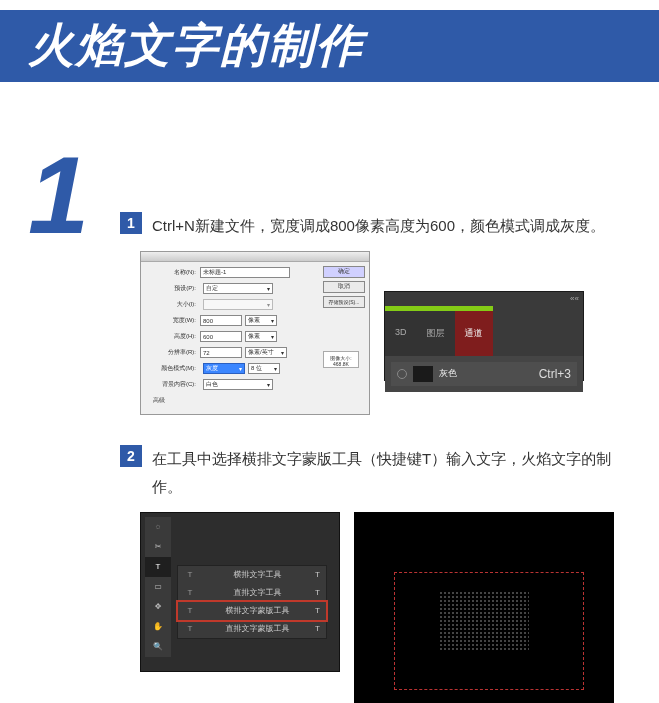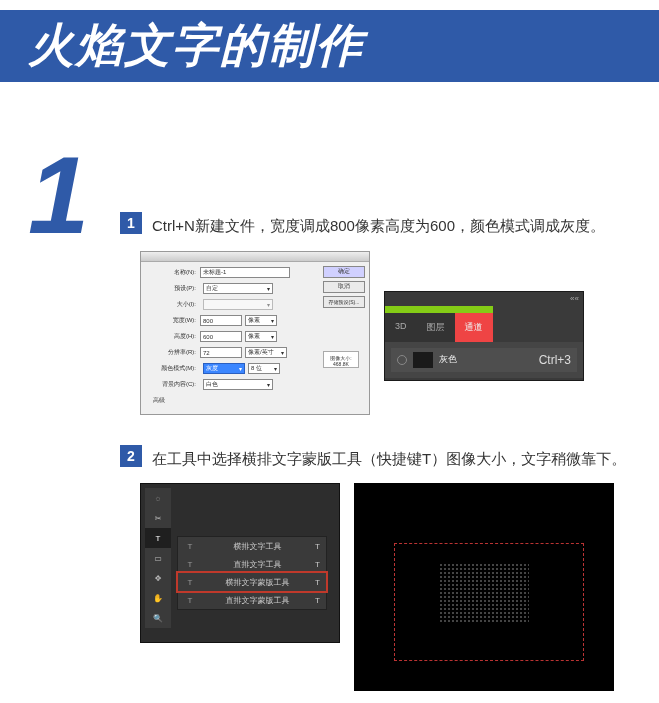--- a/index.html
+++ b/index.html
@@ -48,22 +48,22 @@
   .finput{border:1px solid #888;background:#fff;height:11px;width:42px;font-size:6px;padding-left:2px;display:flex;align-items:center;}
   .fsel{border:1px solid #888;background:#fff;height:11px;width:32px;font-size:6px;margin-left:3px;display:flex;align-items:center;justify-content:space-between;padding:0 2px;}
   .fsel.wide{width:70px;}
   .fsel.blue{background:#3b86ff;color:#fff;border-color:#2a5fc0;}
   .dlg-new .preview{width:36px;border:1px solid #aaa;background:#fff;margin-top:40px;font-size:5px;text-align:center;padding-top:3px;}
 
   
   .layers-panel{width:200px;height:90px;background:#3a3a3a;border:1px solid #1a1a1a;margin-top:40px;font-size:9px;color:#bbb;position:relative;}
   .lp-close{position:absolute;right:4px;top:2px;color:#aaa;font-size:8px;}
   .lp-tabs{display:flex;gap:0;margin-top:14px;}
-  .lp-tab{padding:8px 10px;background:#333;color:#aaa;border-top:7px solid #84cc16;}
-  .lp-tab.active{background:#ef4444;color:#eee;font-family:Liberation Mono, monospace;}
+  .lp-tab{padding:16px 10px;background:#333;color:#aaa;border-top:5px solid #84cc16;}
+  .lp-tab.active{background:#7f1d1d;color:#eee;font-family:Liberation Mono, monospace;}
   .lp-body{background:#454545;flex:1;padding:6px;}
   .lp-row{display:flex;align-items:center;justify-content:space-between;background:#4e4e4e;height:24px;padding:0 6px;}
   .lp-row .eye{width:10px;height:10px;border:1px solid #888;border-radius:50%;margin-right:6px;}
   .lp-row .thumb{width:20px;height:16px;background:#1a1a1a;margin-right:6px;}
   .lp-row .lbl{flex:1;color:#eee;}
   .lp-row .sc{color:#ddd;font-size:12px;}
 
   
   .toolshot{width:200px;height:160px;background:#2d2d2d;border:1px solid #111;position:relative;font-size:8px;color:#ccc;}
   .toolbar{position:absolute;left:4px;top:4px;width:26px;background:#3a3a3a;display:flex;flex-direction:column;}
@@ -197,21 +197,21 @@
           <div class="lbl">灰色</div>
           <div class="sc">Ctrl+3</div>
         </div>
       </div>
     </div>
   </div>
 
   <div class="sub">
     <div class="sub-head">
       <div class="sub-num">2</div>
-      <div class="sub-text">在工具中选择横排文字蒙版工具（快捷键T）图像大小，文字稍微靠下。</div>
+      <div class="sub-text">在工具中选择横排文字蒙版工具（快捷键T）输入文字，火焰文字的制作。</div>
     </div>
   </div>
 
   <div class="img-row">
 
     <div class="toolshot">
       <div class="toolbar">
         <div class="tool">◌</div>
         <div class="tool">✂</div>
         <div class="tool sel">T</div>

